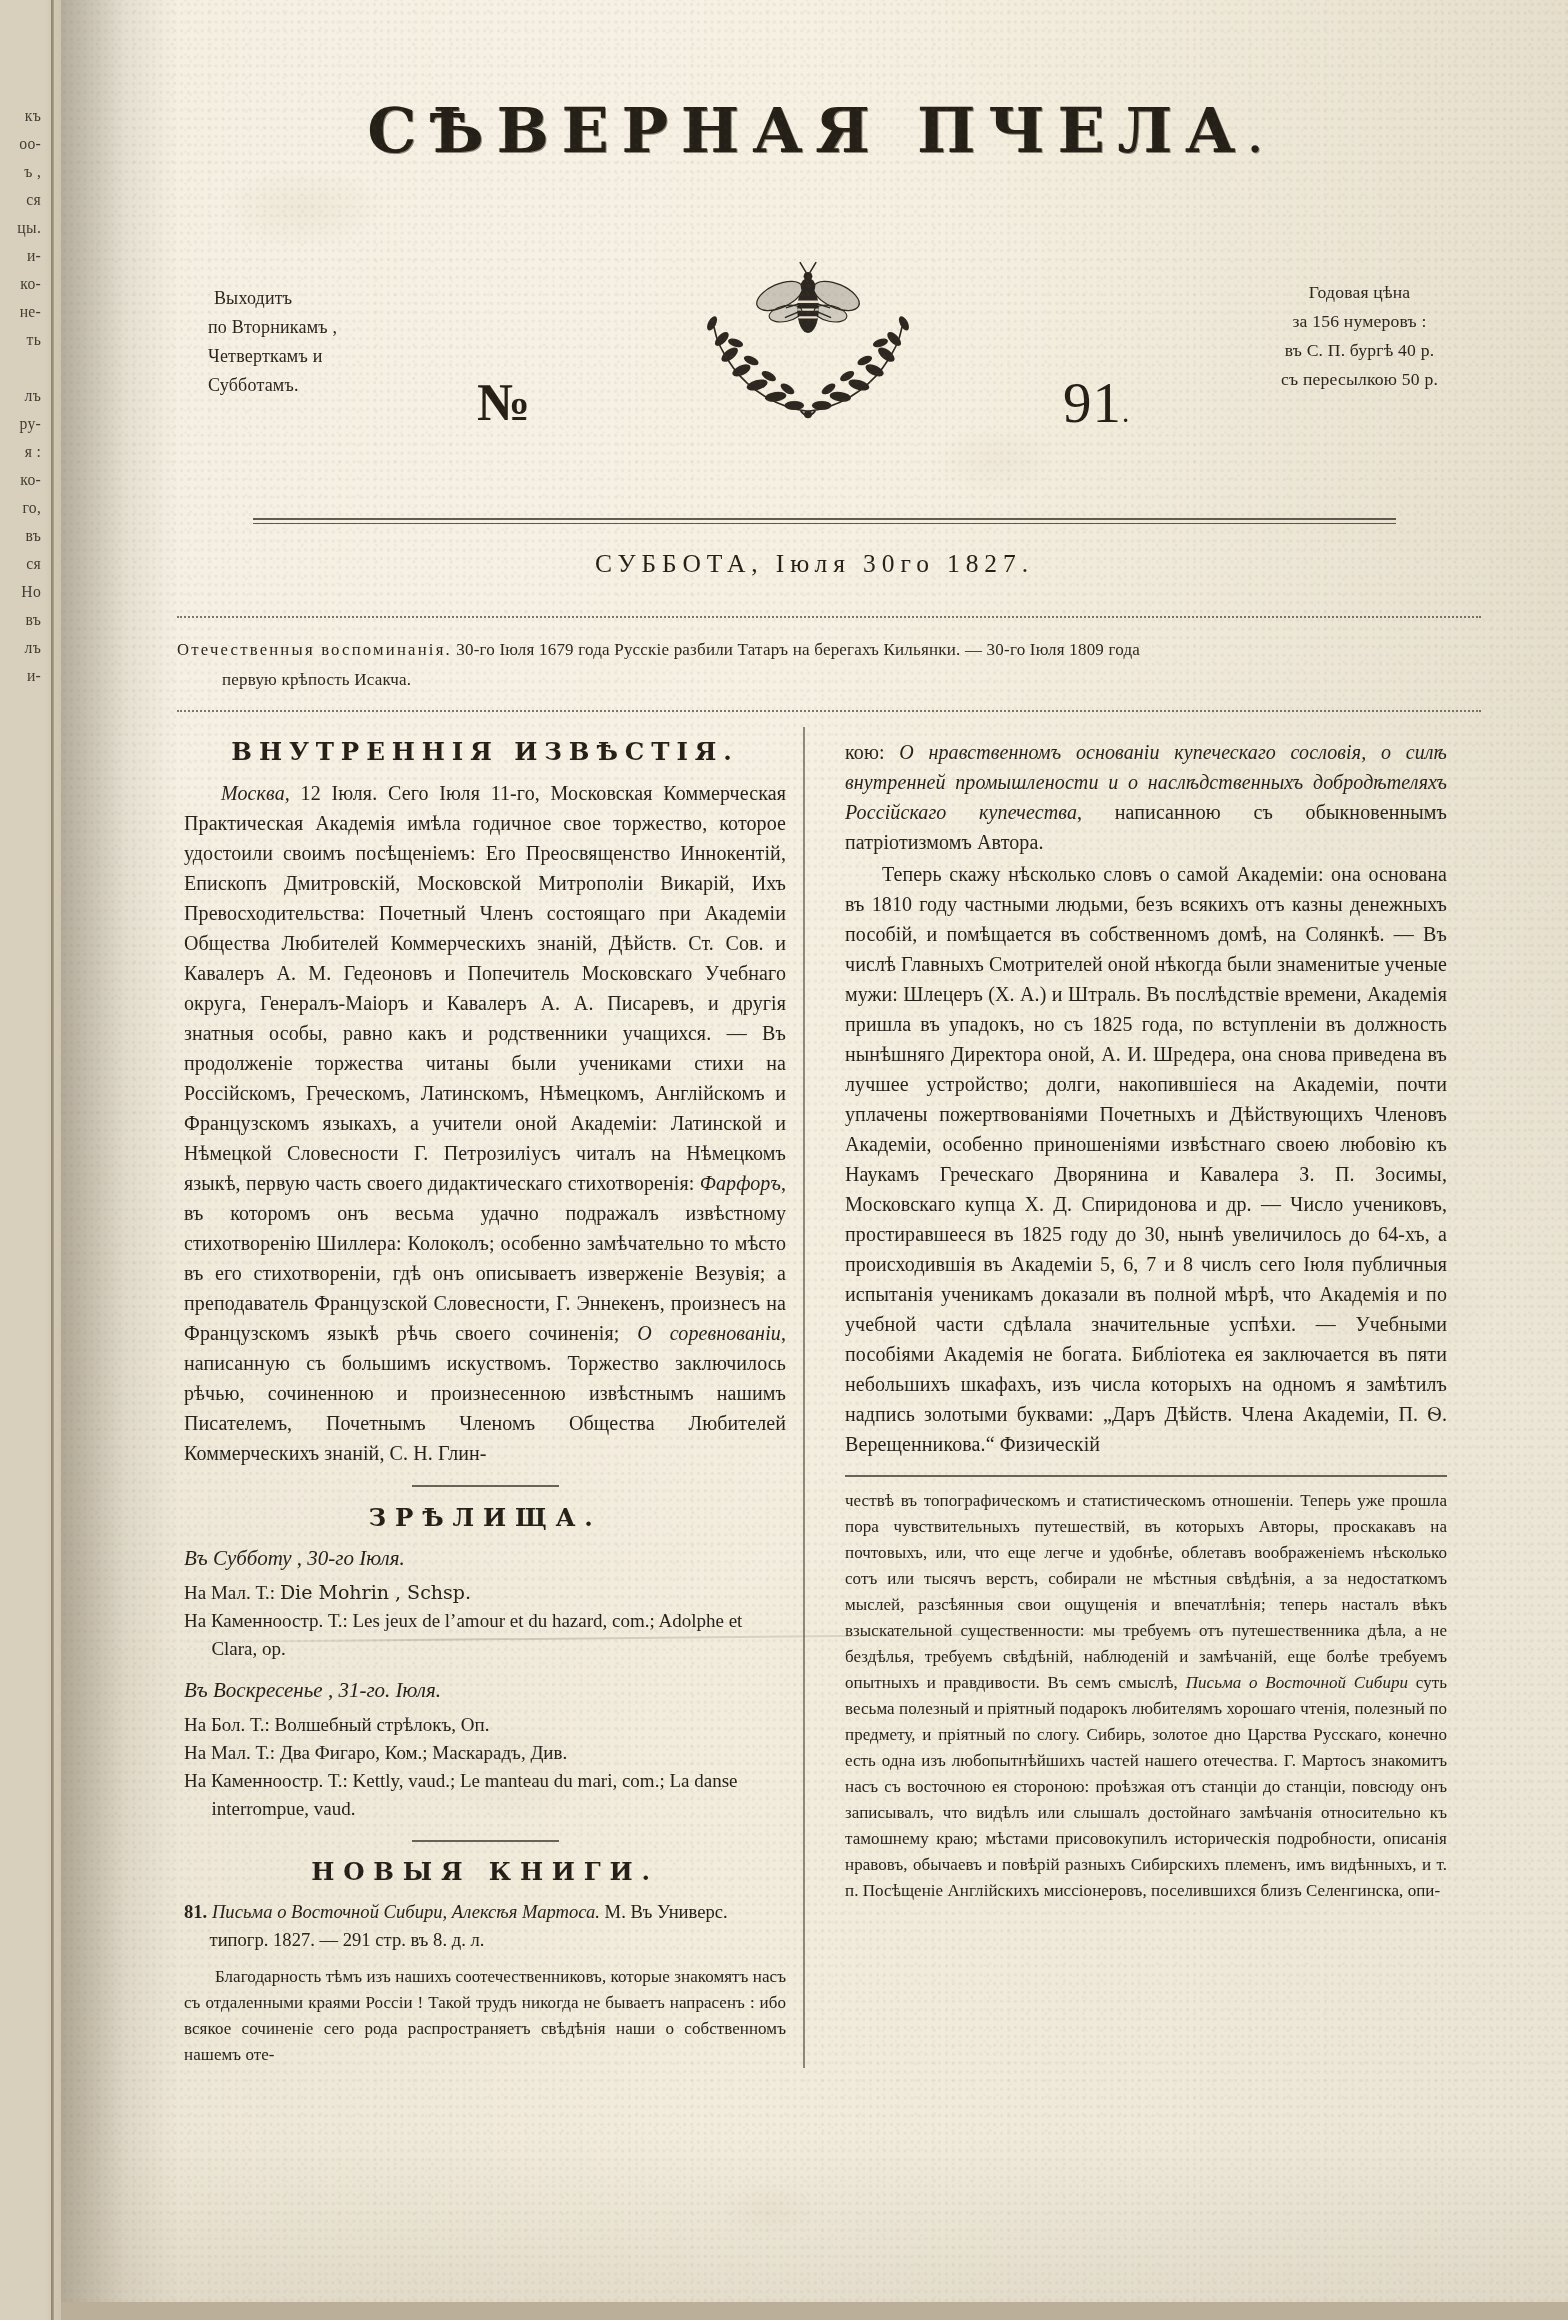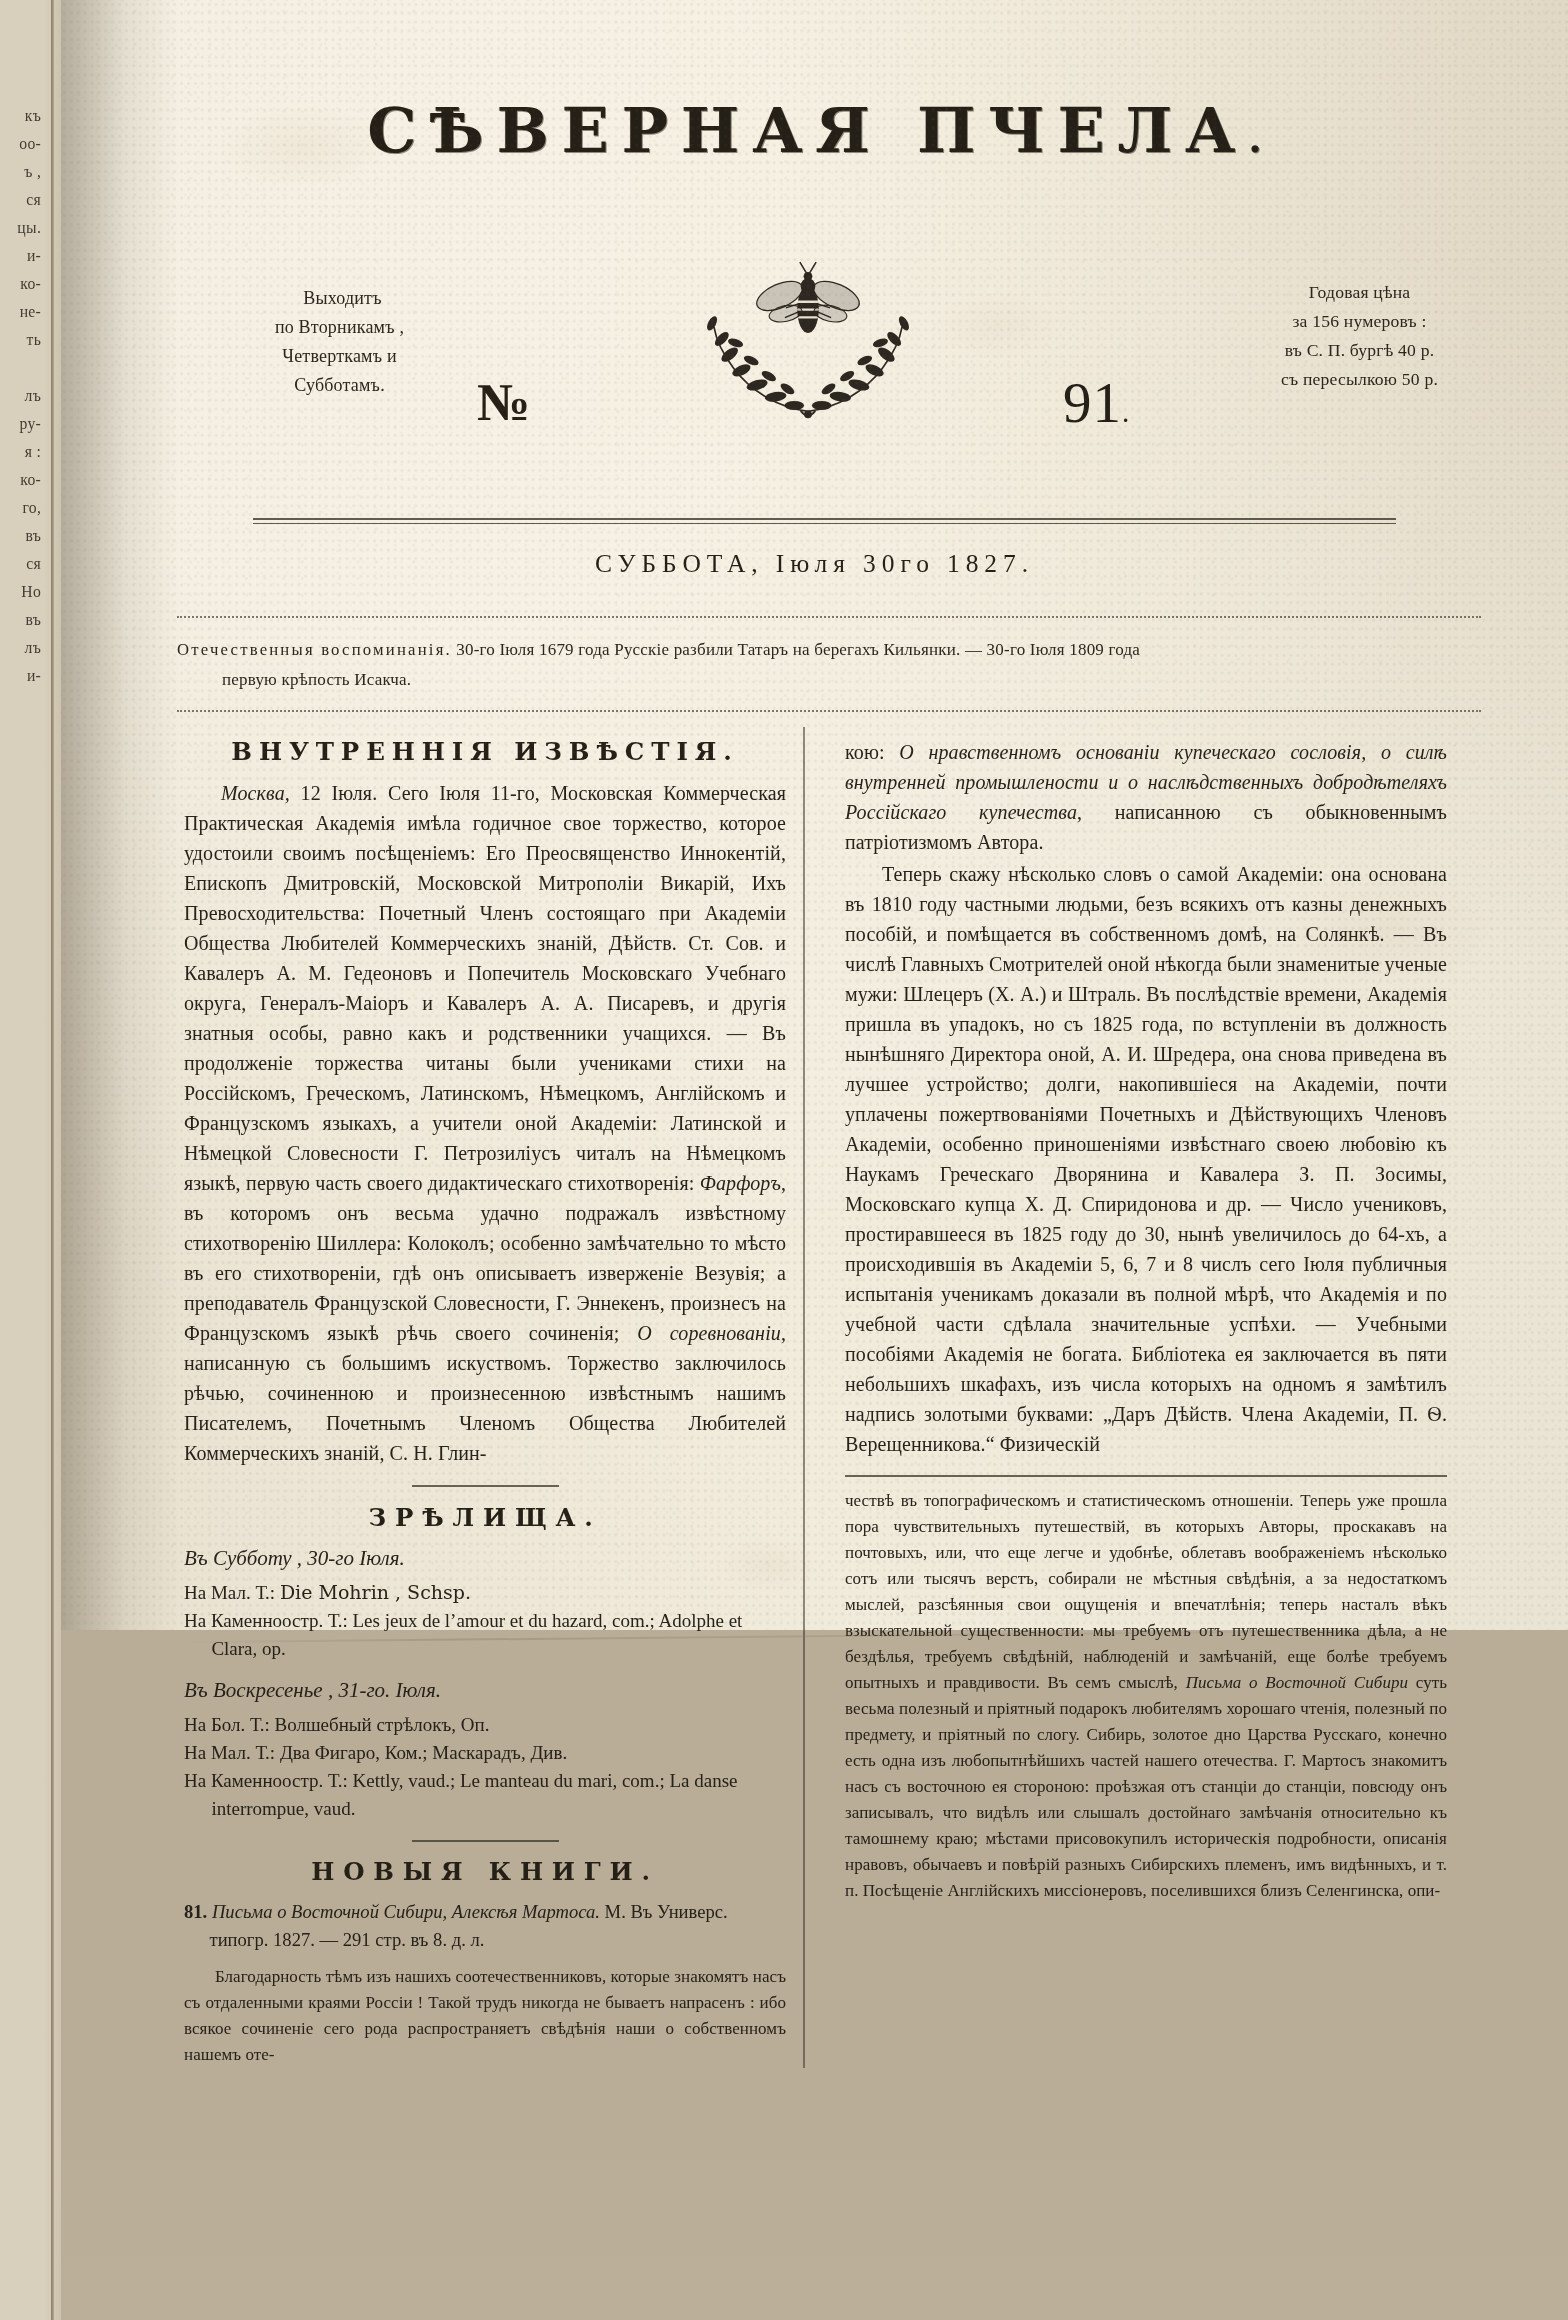--- a/index.html
+++ b/index.html
@@ -31,21 +31,21 @@
     white-space:pre;opacity:.88;
   }
   .facing-edge{
     position:absolute;left:51px;top:0;width:2.9px;height:100%;
     background:linear-gradient(90deg,#6e644f,#a69c86);
     opacity:.75;
   }
 
   
   .sheet{
-    position:absolute;left:61px;top:0;width:1507px;height:1630px;
+    position:absolute;left:61px;top:0;width:1507px;height:2302px;
     background:
       radial-gradient(circle at 22% 14%, rgba(255,252,242,.55) 0 22%, rgba(0,0,0,0) 60%),
       radial-gradient(circle at 78% 82%, rgba(255,252,242,.42) 0 26%, rgba(0,0,0,0) 62%),
       linear-gradient(100deg,#e6dfcd 0%,#eae3d2 26%,#e9e1ce 52%,#e3dbc8 78%,#dad2be 100%);
   }
   
   .sheet:before{
     content:"";position:absolute;left:0;top:0;width:118px;height:100%;
     background:linear-gradient(90deg,rgba(90,78,58,.42),rgba(90,78,58,.10) 55%,rgba(0,0,0,0));
     pointer-events:none;
@@ -83,21 +83,21 @@
     font-weight:700;font-size:62px;letter-spacing:12.7px;
     color:#241f17;
     text-shadow:1px 1px 0 rgba(60,52,38,.55), -1px 0 0 rgba(230,224,208,.35);
     white-space:nowrap;
   }
   .masthead .dot{font-size:39px;letter-spacing:0;}
 
   
   .pubdays{
     position:absolute;left:147px;top:284px;width:263px;
-    text-align:center;font-size:18px;line-height:29px;
+    text-align:left;font-size:18px;line-height:29px;
     color:#2a251d;letter-spacing:0.2px;
   }
   .pubdays .l1{margin-left:5.9px;}
   
   .price{
     position:absolute;left:1137px;top:278px;width:323px;
     text-align:center;font-size:17.6px;line-height:29px;
     color:#2a251d;letter-spacing:0.2px;
   }
 

